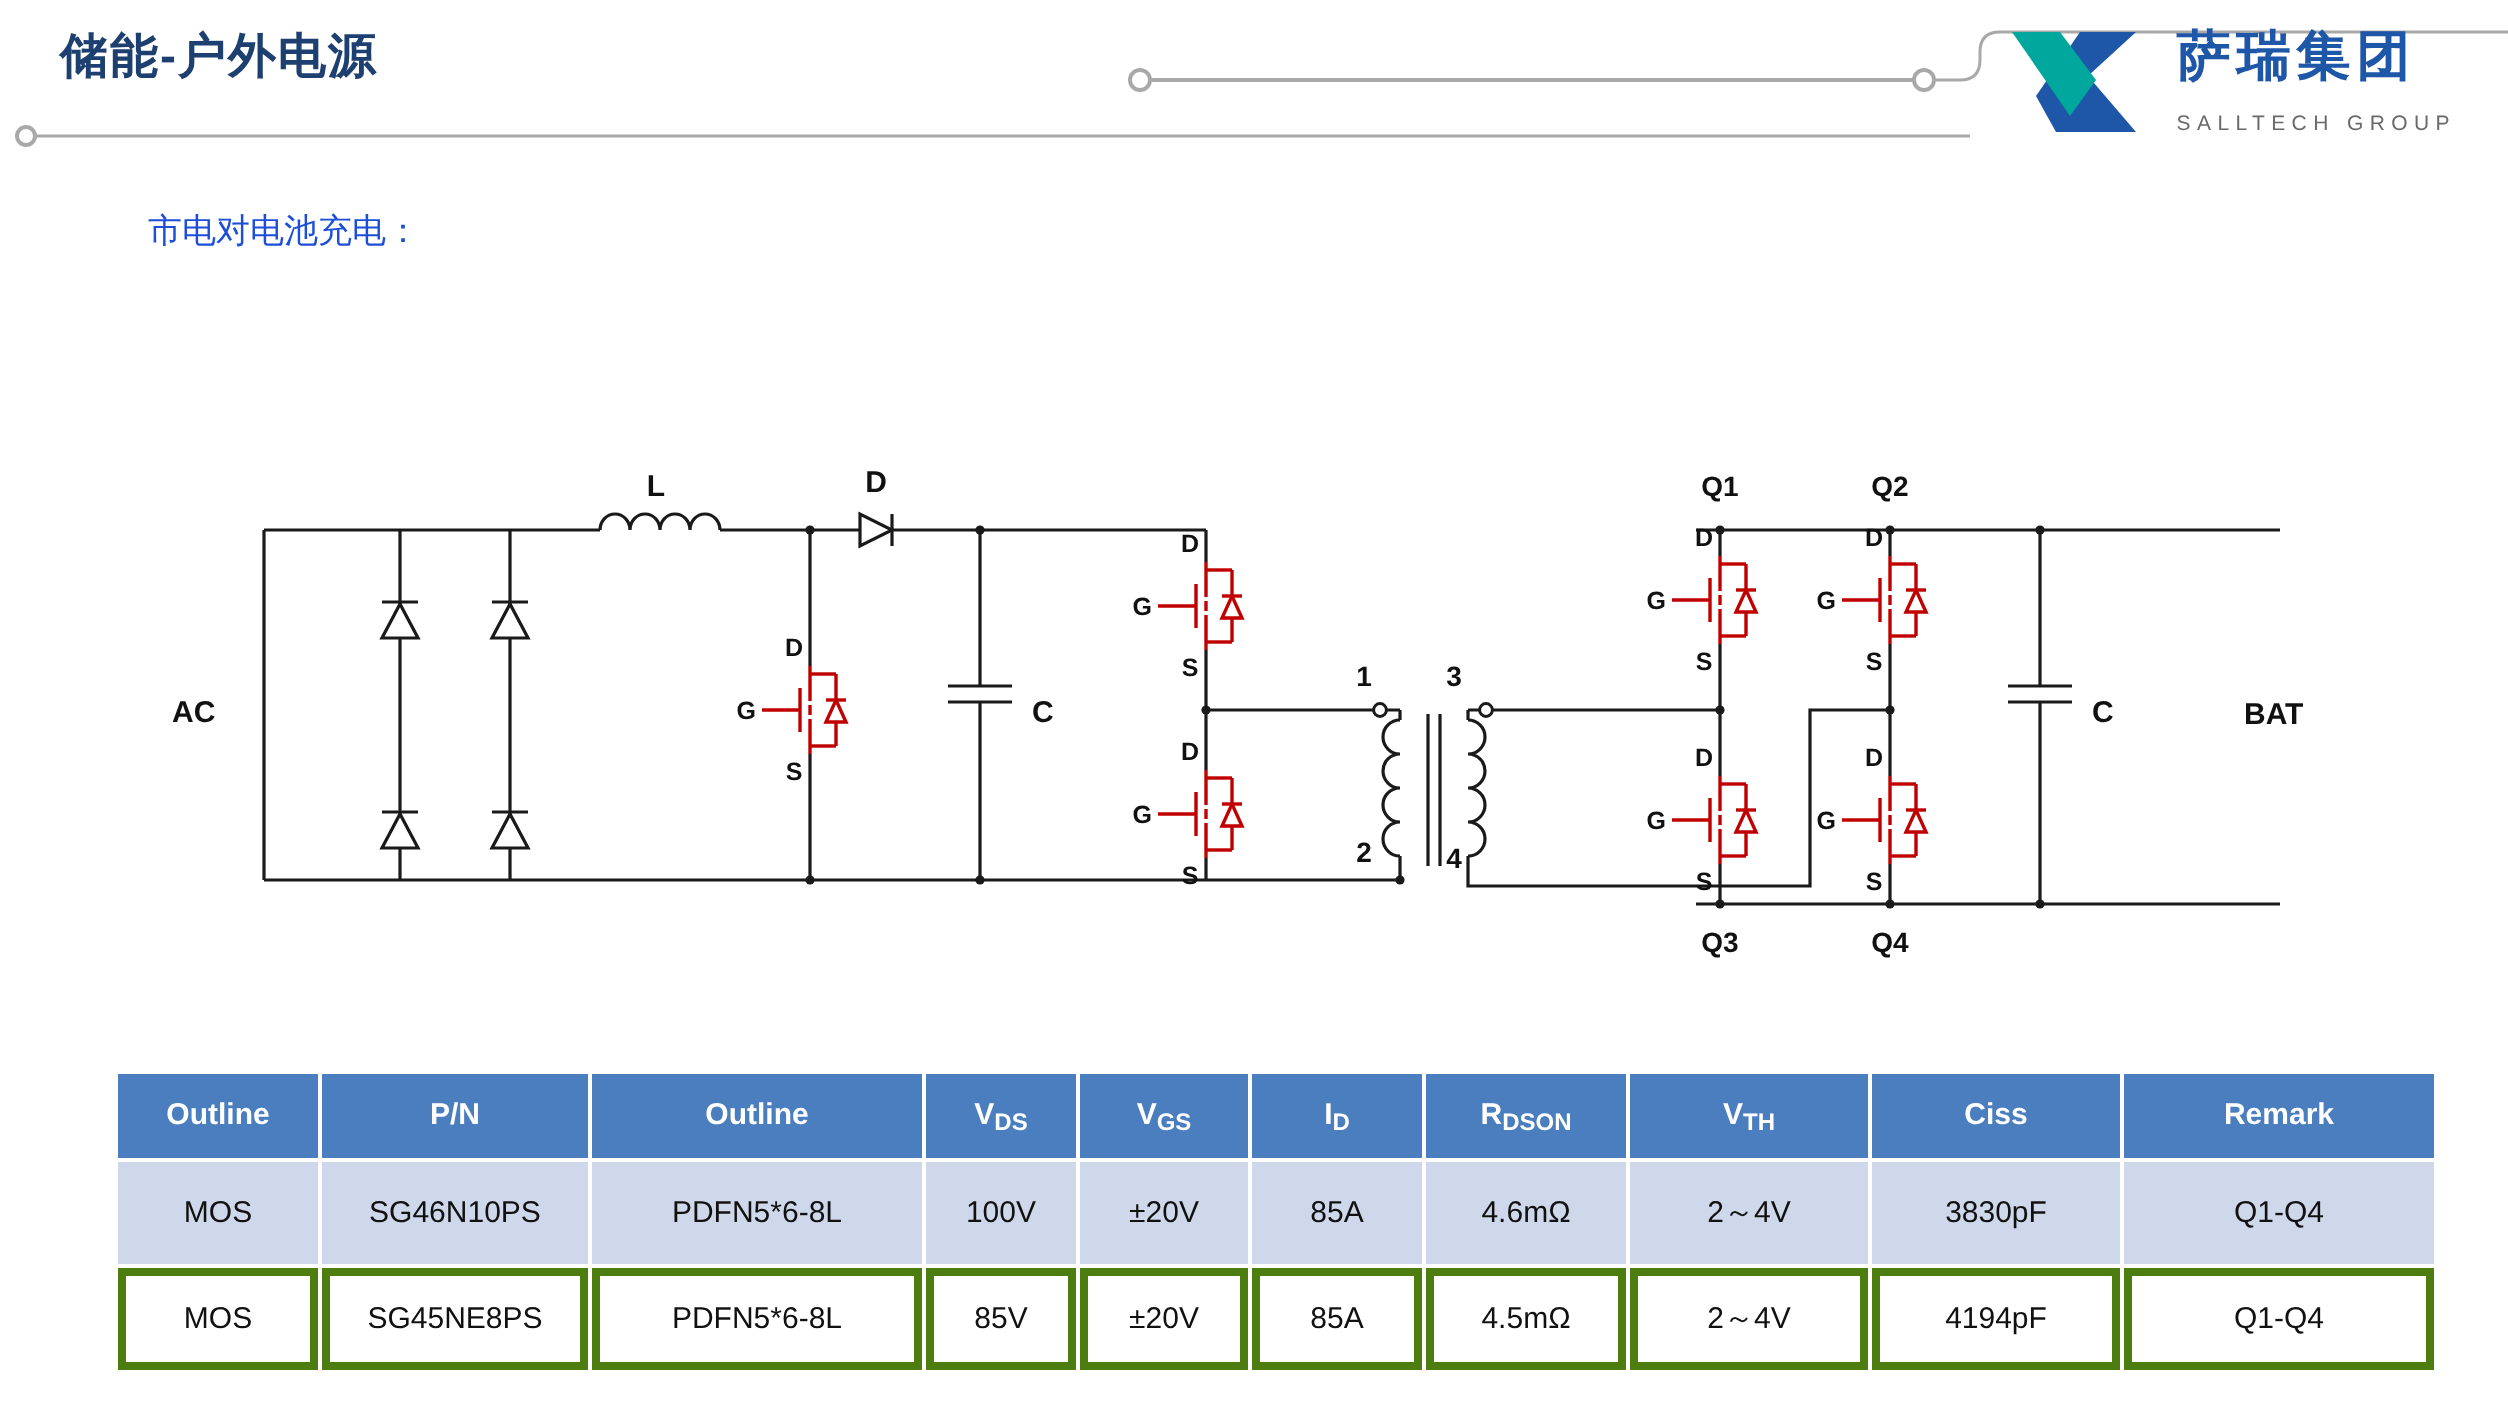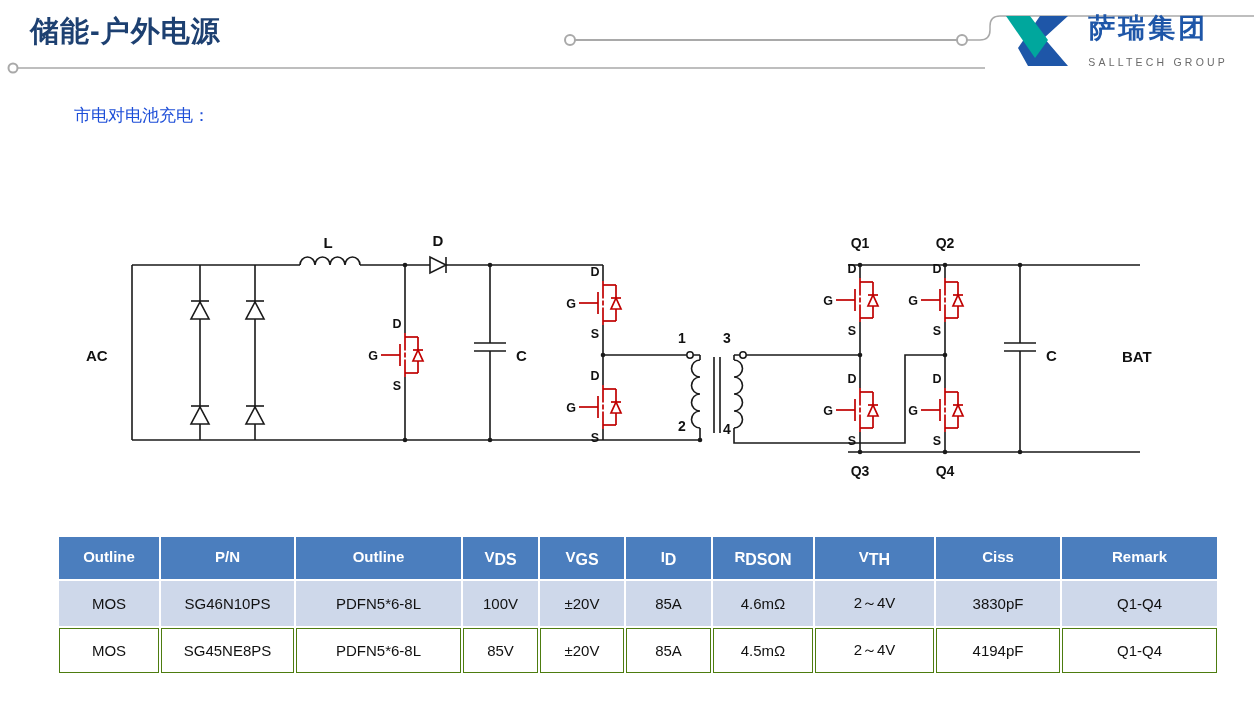--- a/index.html
+++ b/index.html
@@ -5,21 +5,21 @@
   html,body{margin:0;padding:0;background:#888;}
   *{box-sizing:border-box;}
   .slide{
     position:relative;width:1254px;height:703px;background:#fff;overflow:hidden;
     font-family:"Liberation Sans","DejaVu Sans",sans-serif;color:#111;
     margin:0 auto;
   }
   
   .page-title{
     position:absolute;left:30px;top:12px;margin:0;z-index:2;
-    font-size:29px;font-weight:bold;color:var(--accent,#1d4071);letter-spacing:1px;
+    font-size:24px;font-weight:bold;color:var(--accent,#1d4071);letter-spacing:1px;
   }
   .deco{position:absolute;left:0;top:0;z-index:0;}
   .deco line,.deco path{stroke:#a9a9a9;fill:none;}
   .deco circle{fill:#fff;stroke:#a9a9a9;stroke-width:2;}
   .logo{position:absolute;right:26px;top:8px;z-index:2;display:flex;align-items:center;gap:16px;}
   .logo-mark .teal{fill:var(--logo-teal,#00a79d);}
   .logo-mark .blue{fill:var(--logo-blue,#1e56a8);}
   .logo-cn{font-size:27px;font-weight:bold;color:var(--logo-blue,#1e56a8);letter-spacing:3px;line-height:1.1;}
   .logo-en{font-size:10.5px;color:#6a6a6a;letter-spacing:3.2px;margin-top:13px;}
   
@@ -41,23 +41,23 @@
   
   .spec-table{
     position:absolute;left:57px;top:535px;width:1138px;
     border-collapse:separate;border-spacing:2px;table-layout:fixed;
     font-size:15px;text-align:center;
   }
   .spec-table th{
     background:var(--table-header,#4b7ebe);color:#fff;font-weight:bold;
     height:42px;padding:0 2px;
   }
-  .spec-table td{height:37px;padding:12px 2px;background:#fff;border:1px solid #4d7c0f;}
+  .spec-table td{height:37px;padding:12px 2px;background:#fff;border:4px solid #4d7c0f;}
   .spec-table tbody tr.band td{background:var(--table-band,#ced8ea);border-color:var(--table-band,#ced8ea);}
-  .spec-table .sub{font-size:16px;vertical-align:-3px;letter-spacing:0;margin-top:36px;}
+  .spec-table .sub{font-size:12px;vertical-align:-3px;letter-spacing:0;margin-top:36px;}
 </style>
 </head>
 <body>
 
 <div class="slide">
 
   <svg class="deco" width="1254" height="100" viewBox="0 0 1254 100">
     <line x1="575" y1="40" x2="957" y2="40" stroke-width="2"></line>
     <path d="M967,40 H980 Q990,40 990,30 V26 Q990,16 1000,16 H1254" stroke-width="1.5"></path>
     <line x1="18" y1="68" x2="985" y2="68" stroke-width="1.5"></line>

